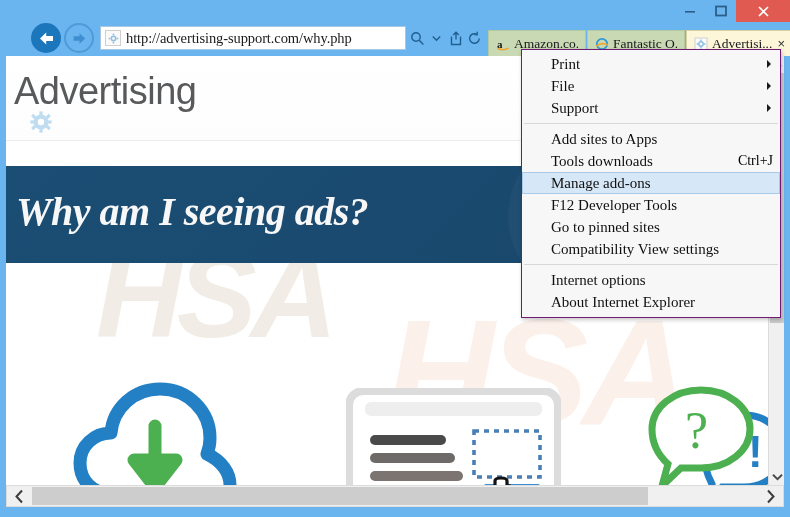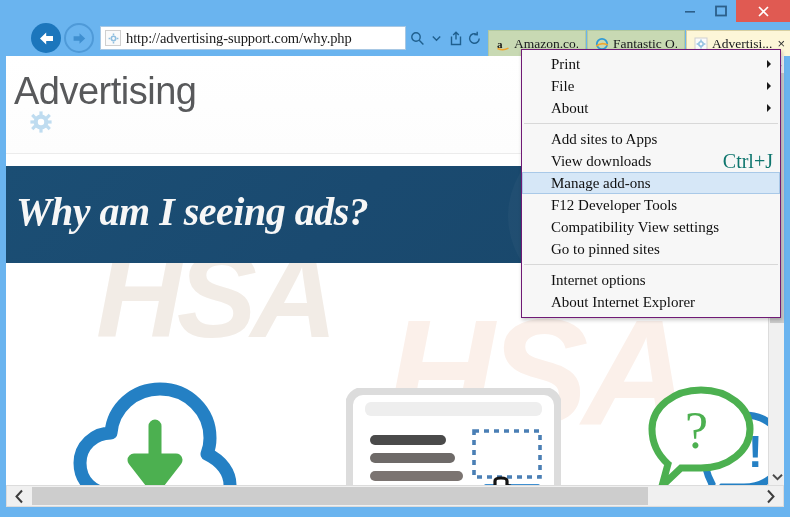--- a/index.html
+++ b/index.html
@@ -138,21 +138,21 @@
     position: absolute;
     font-family: "Liberation Sans", sans-serif;
     font-weight: bold; font-style: italic;
     color: #f2ece6;
     font-size: 120px;
     letter-spacing: -6px;
     white-space: nowrap;
   }
 
   .site-header {
-    position: absolute; left: 0; top: 0; width: 762px; height: 98px;
+    position: absolute; left: 0; top: 0; width: 762px; height: 85px;
     background: linear-gradient(180deg,#ffffff 0%,#fdfdfd 100%);
     border-bottom: 1px solid #ececec;
   }
   .logo {
     position: absolute; left: 8px; top: 16px;
   }
   .logo-top {
     font-family: "Liberation Sans", sans-serif;
     font-size: 38px; color: #58595b; font-weight: 300;
     letter-spacing: -0.5px; line-height: 1;
@@ -234,21 +234,21 @@
   }
   .mi {
     display: flex; align-items: center;
     height: 22px; padding: 0 7px 0 29px;
     position: relative;
     font-family: "Liberation Serif", serif;
     font-size: 15px; color: #101010;
     white-space: nowrap;
   }
   .mi .label { flex: 1; }
-  .mi .accel { color: #0f766e; font-size: 20px; margin-left: 10px; }
+  .mi .accel { color: #000000; font-size: 14px; margin-left: 10px; }
   .mi .caret {
     position: absolute; right: 9px; top: 50%; transform: translateY(-50%);
     width: 0; height: 0;
     border-left: 4px solid #1a1a1a;
     border-top: 4px solid transparent;
     border-bottom: 4px solid transparent;
   }
   .mi.highlight {
     background: #d6e7f7;
     border: 1px solid #a9c9e8;
@@ -495,45 +495,45 @@
 
     <div class="mi">
       <span class="label">Print</span>
       <span class="caret"></span>
     </div>
     <div class="mi">
       <span class="label">File</span>
       <span class="caret"></span>
     </div>
     <div class="mi">
-      <span class="label">About</span>
+      <span class="label">Support</span>
       <span class="caret"></span>
     </div>
 
     <div class="msep"></div>
 
     <div class="mi">
       <span class="label">Add sites to Apps</span>
     </div>
     <div class="mi">
-      <span class="label">View downloads</span>
+      <span class="label">Tools downloads</span>
       <span class="accel">Ctrl+J</span>
     </div>
     <div class="mi highlight">
       <span class="label">Manage add-ons</span>
     </div>
     <div class="mi">
       <span class="label">F12 Developer Tools</span>
     </div>
     <div class="mi">
+      <span class="label">Go to pinned sites</span>
+    </div>
+    <div class="mi">
       <span class="label">Compatibility View settings</span>
     </div>
-    <div class="mi">
-      <span class="label">Go to pinned sites</span>
-    </div>
 
     <div class="msep"></div>
 
     <div class="mi">
       <span class="label">Internet options</span>
     </div>
     <div class="mi">
       <span class="label">About Internet Explorer</span>
     </div>
 

